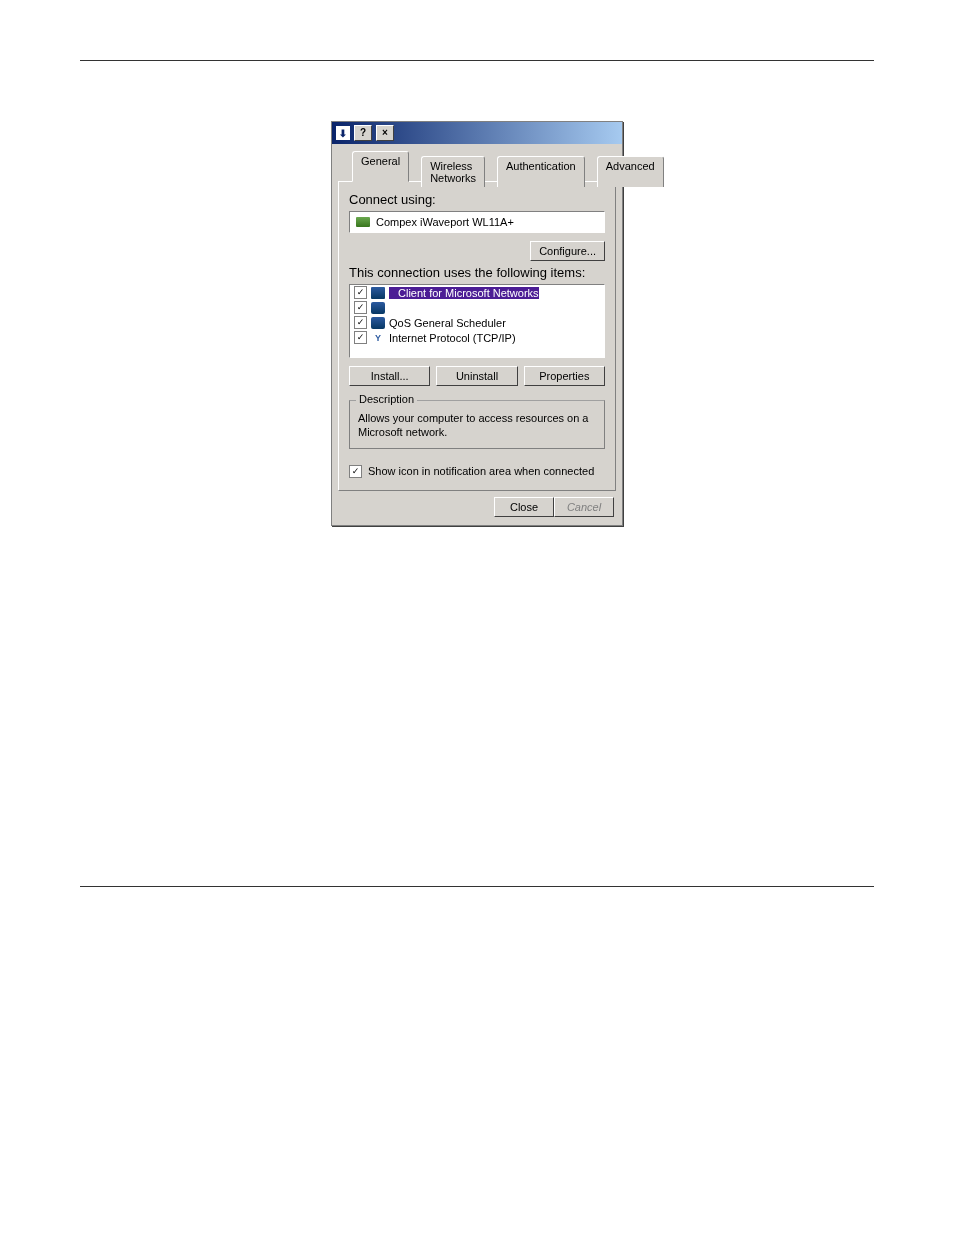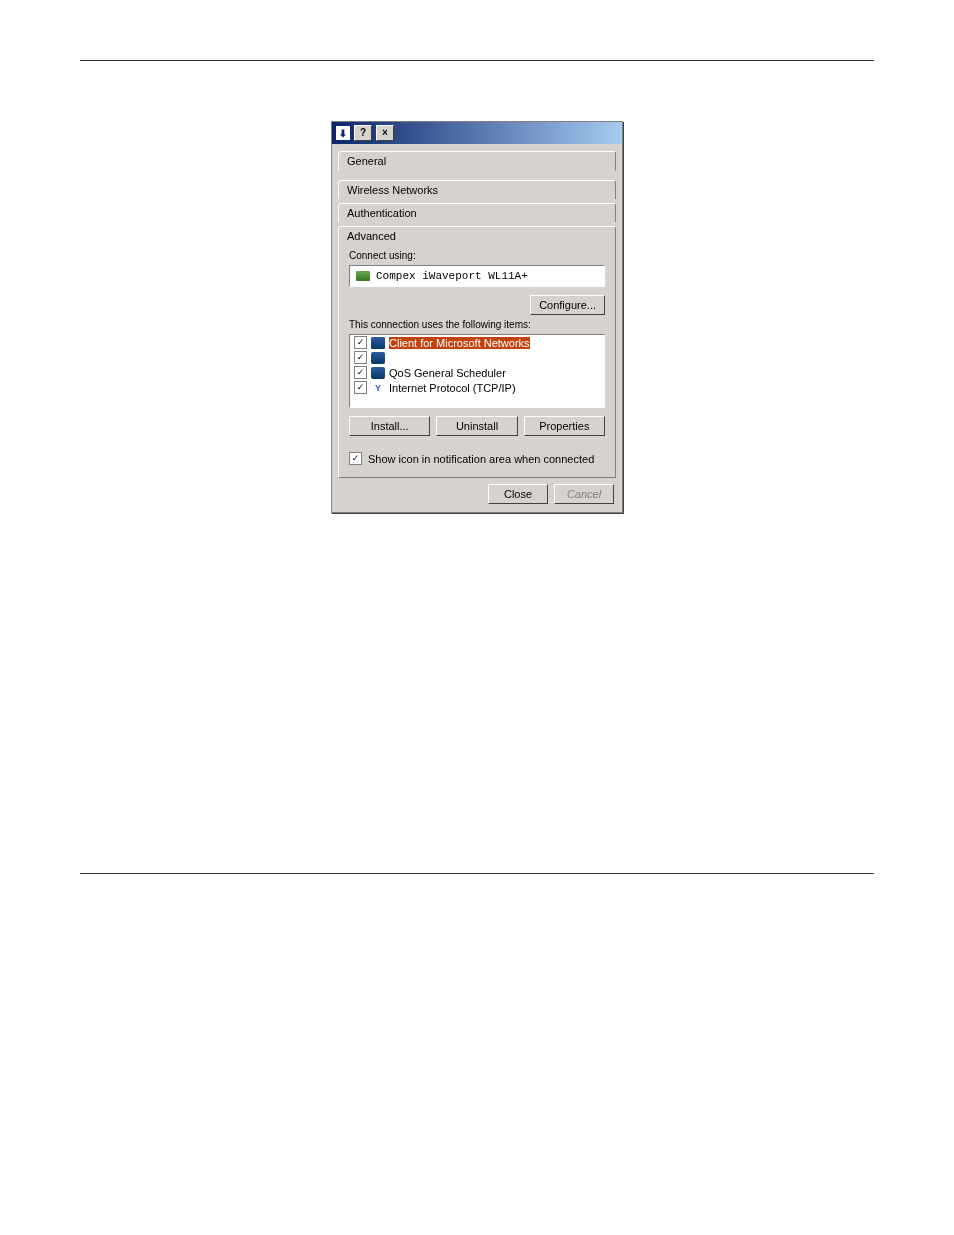--- a/index.html
+++ b/index.html
@@ -67,23 +67,22 @@
       font-family: Arial, sans-serif;
       font-size: 10px;
       font-weight: bold;
       display: inline-flex;
       align-items: center;
       justify-content: center;
       line-height: 1;
     }
     .tab-row {
       display: flex;
-      padding: 6px 6px 0 6px;
-      gap: 4px;
-      flex-direction: column;
+      padding: 6px 6px 0 20px;
+      gap: 12px;
     }
     .tab {
       padding: 3px 8px 3px 8px;
       border-top: 1px solid #fff;
       border-left: 1px solid #fff;
       border-right: 1px solid #808080;
       border-top-left-radius: 3px;
       border-top-right-radius: 3px;
       background: #d6d3ce;
       font-size: 11px;
@@ -99,32 +98,31 @@
     }
     .panel {
       margin: 0 6px 6px 6px;
       border-top: 1px solid #fff;
       border-left: 1px solid #fff;
       border-right: 1px solid #808080;
       border-bottom: 1px solid #808080;
       padding: 10px 10px 12px 10px;
     }
     .label {
-      font-size: 10px;
+      font-size: 13px;
       margin-bottom: 4px;
     }
     .inset-box {
       background: #fff;
       border-top: 1px solid #808080;
       border-left: 1px solid #808080;
       border-right: 1px solid #fff;
       border-bottom: 1px solid #fff;
       padding: 4px 6px;
       margin-bottom: 8px;
-      font-family: Liberation Mono, monospace;
     }
     .adapter-row {
       display: flex;
       align-items: center;
       gap: 6px;
     }
     .nic-icon {
       width: 14px;
       height: 10px;
       background: linear-gradient(#6aa84f, #38761d);
@@ -163,22 +161,23 @@
       overflow: hidden;
     }
     .listitem {
       display: flex;
       align-items: center;
       gap: 4px;
       padding: 1px 4px;
       font-size: 11px;
     }
     .listitem.selected .litxt {
-      background: #c2410c;
+      background: #4c1d95;
       color: #fff;
+      padding-left: 9px;
     }
     .cb {
       width: 11px;
       height: 11px;
       border: 1px solid #808080;
       background: #fff;
       display: inline-flex;
       align-items: center;
       justify-content: center;
       font-size: 9px;
@@ -241,21 +240,20 @@
     }
     .check-row {
       display: flex;
       align-items: center;
       gap: 6px;
       margin-top: 16px;
     }
     .dialog-buttons {
       display: flex;
       justify-content: flex-end;
-      gap: 6px;
       padding: 0 8px 8px 0;
     }
     .bottom-rule {
       border-top: 1px solid #333;
       margin-top: 360px;
     }
   </style>
 </head>
 <body>
 
@@ -316,20 +314,24 @@
             <span class="litxt">Internet Protocol (TCP/IP)</span>
           </div>
         </div>
 
         <div class="btnrow3">
           <button class="btn">Install...</button>
           <button class="btn">Uninstall</button>
           <button class="btn">Properties</button>
         </div>
 
+        <div class="groupbox">
+          <div class="glabel">Description</div>
+          <div class="desc-text">Allows your computer to access resources on a Microsoft network.</div>
+        </div>
 
         <div class="check-row">
           <span class="cb">✓</span>
           <span>Show icon in notification area when connected</span>
         </div>
 
       </div>
 
       <div class="dialog-buttons">
         <button class="btn">Close</button>

